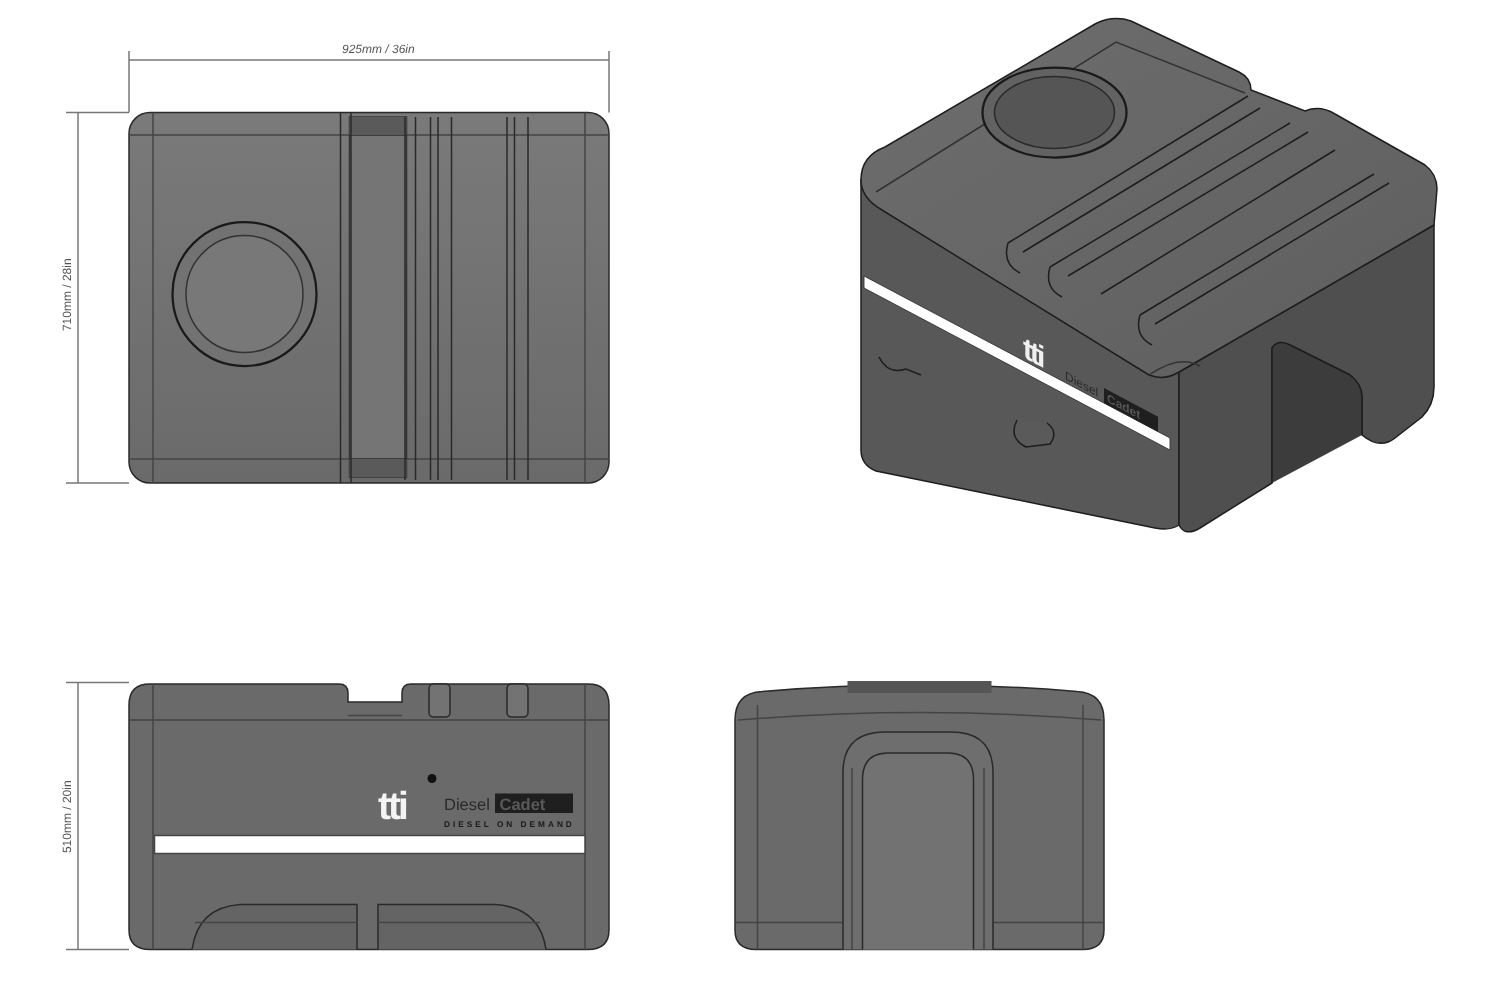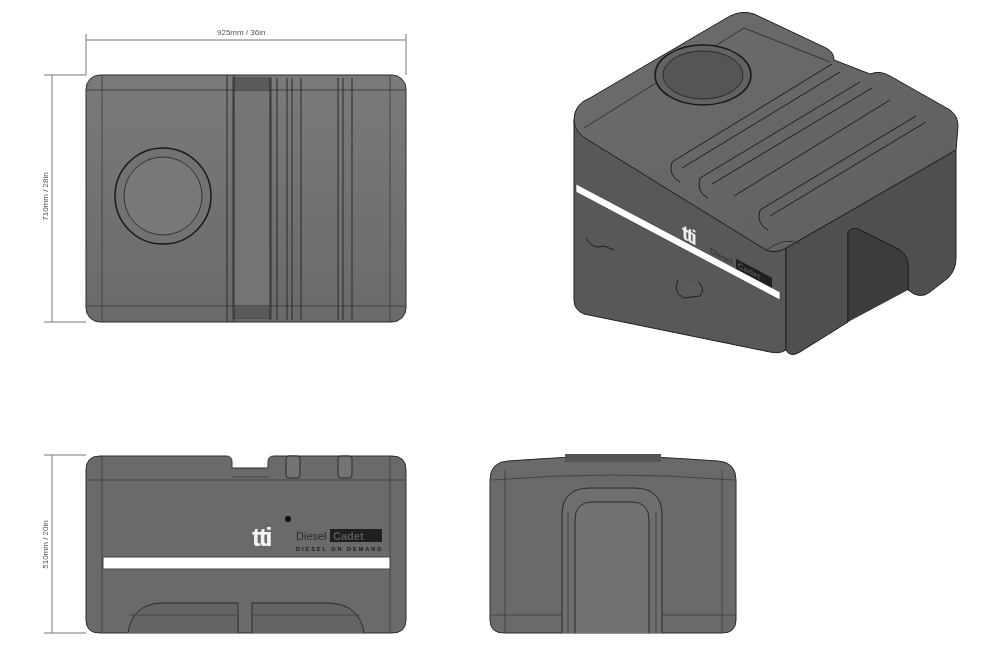--- a/index.html
+++ b/index.html
@@ -4,21 +4,21 @@
 <style>
   html, body { margin: 0; padding: 0; background: #ffffff; }
   body { width: 1000px; height: 667px; position: relative; overflow: hidden; font-family: "Liberation Sans", sans-serif; }
   svg { position: absolute; left: 0; top: 0; }
   .dim-label { position: absolute; font-size: 8px; color: #555; white-space: nowrap; font-family: "Liberation Sans", sans-serif; }
   .vert { transform: rotate(-90deg); transform-origin: center center; }
 </style>
 </head>
 <body>
 
-<div class="dim-label" style="left:217px; top:28px;">925mm / 36in</div>
+<div class="dim-label" style="left:228px; top:28px;font-style:italic;">925mm / 36in</div>
 <div class="dim-label vert" style="left:10px; top:192px; width:70px; text-align:center;">710mm / 28in</div>
 <div class="dim-label vert" style="left:10px; top:540px; width:70px; text-align:center;">510mm / 20in</div>
 
 <svg width="1000" height="667" viewBox="0 0 1000 667">
   <defs>
     <linearGradient id="gTop" x1="0" y1="0" x2="0" y2="1">
       <stop offset="0" stop-color="#7a7a7a"></stop>
       <stop offset="1" stop-color="#6a6a6a"></stop>
     </linearGradient>
     <linearGradient id="gIsoTop" x1="0" y1="0" x2="1" y2="1">

